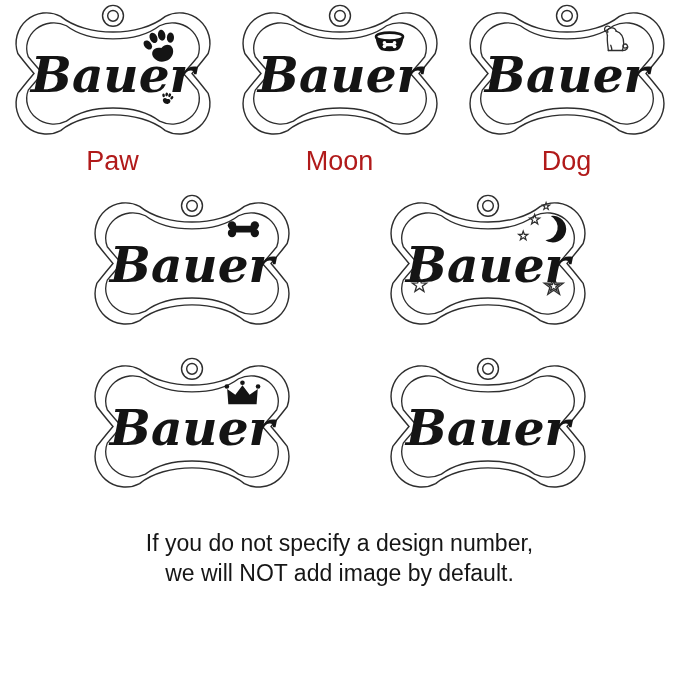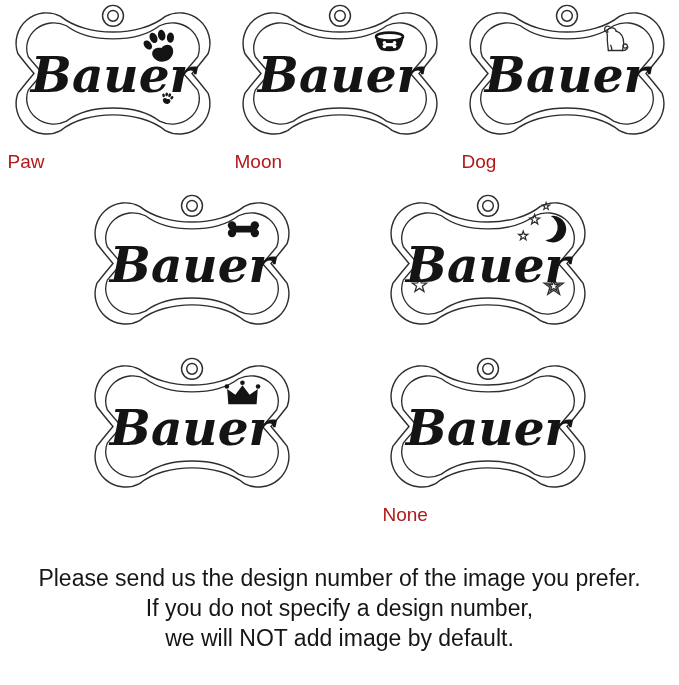--- a/index.html
+++ b/index.html
@@ -2,23 +2,23 @@
 <html><head>
 <meta charset="utf-8">
 <style>
   html,body { margin:0; padding:0; background:#ffffff; }
   body { width:679px; height:685px; overflow:hidden; font-family:"Liberation Sans", sans-serif; }
   .page { padding-top:3px; }
   .row { display:flex; justify-content:center; align-items:flex-start; }
   .row-1 { gap:17px; }
   .row-2 { gap:86px; margin-top:16px; }
   .row-3 { gap:86px; margin-top:24px; }
-  .tag { margin:0; width:210px; display:flex; flex-direction:column; align-items:flex-start; }
+  .tag { margin:0; width:210px; display:flex; flex-direction:column; align-items:center; }
   .tag svg { width:210px; height:139px; display:block; }
-  .tag-label { margin-top:4px; font-size:19px; line-height:31px; color:#b11a1a; }
+  .tag-label { margin-top:4px; font-size:27px; line-height:31px; color:#b11a1a; }
   .footer { margin-top:33px; text-align:center; font-size:23px; line-height:30px; color:#161616; }
   .ln  { fill:#ffffff; stroke:#2e2e2e; stroke-width:1.5; }
   .lnf { fill:none;    stroke:#2e2e2e; stroke-width:1.4; }
   .ink { fill:#141414; }
   .star { fill:#ffffff; stroke:#2e2e2e; }
   .script-name { font-family:"DejaVu Serif", serif; font-style:italic; font-weight:bold;
                  font-size:51px; fill:#141414; }
 </style>
 </head>
 <body>
@@ -140,24 +140,22 @@
         <use href="#crownIcon" transform="translate(163 39) scale(1.1)"></use>
         <text x="110" y="93" text-anchor="middle" class="script-name">Bauer</text>
       </svg>
     </figure>
 
     <figure class="tag">
       <svg viewBox="0 0 220 146">
         <use href="#tagBase"></use>
         <text x="110" y="93" text-anchor="middle" class="script-name">Bauer</text>
       </svg>
-      <figcaption class="tag-label">None</figcaption>
     </figure>
 
   </div>
 
   <div class="footer">
-    <div>Please send us the design number of the image you prefer.</div>
     <div>If you do not specify a design number,</div>
     <div>we will NOT add image by default.</div>
   </div>
 
 </div>
 
 </body></html>

